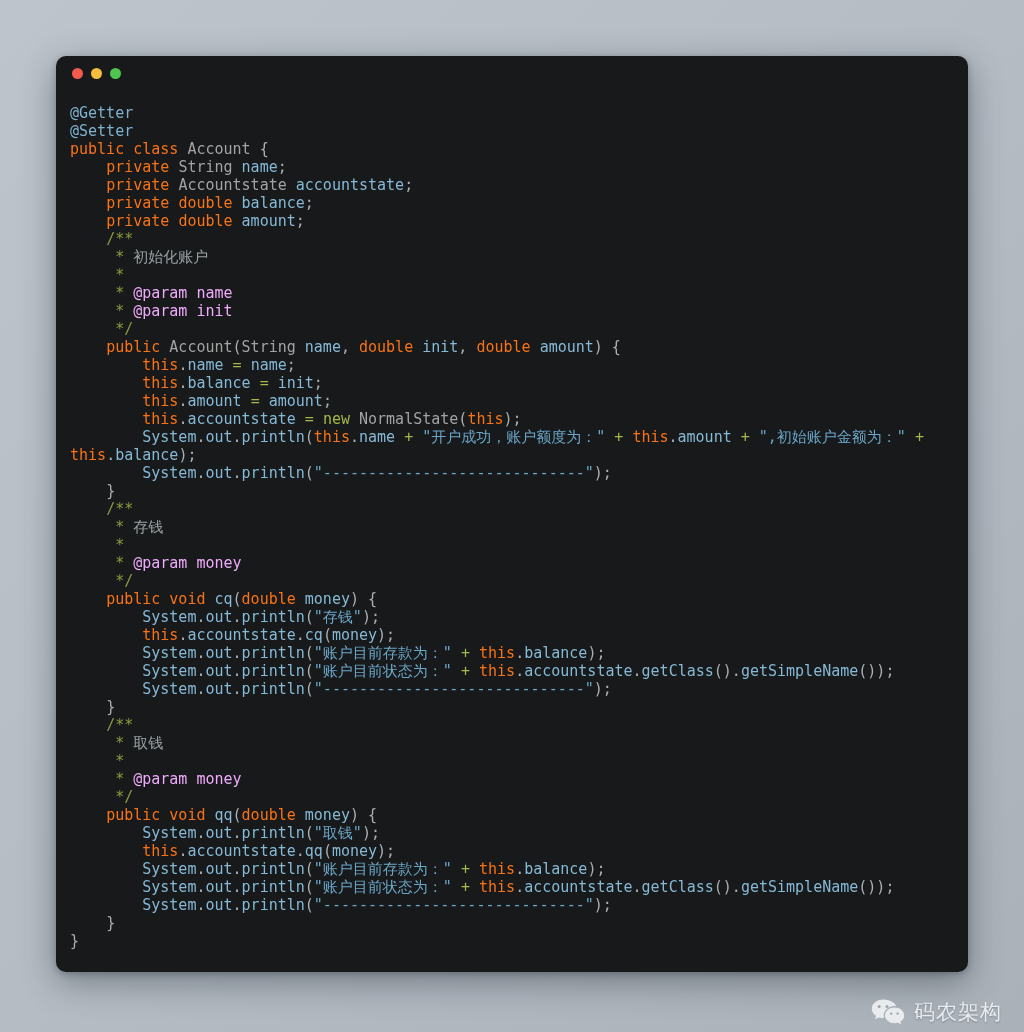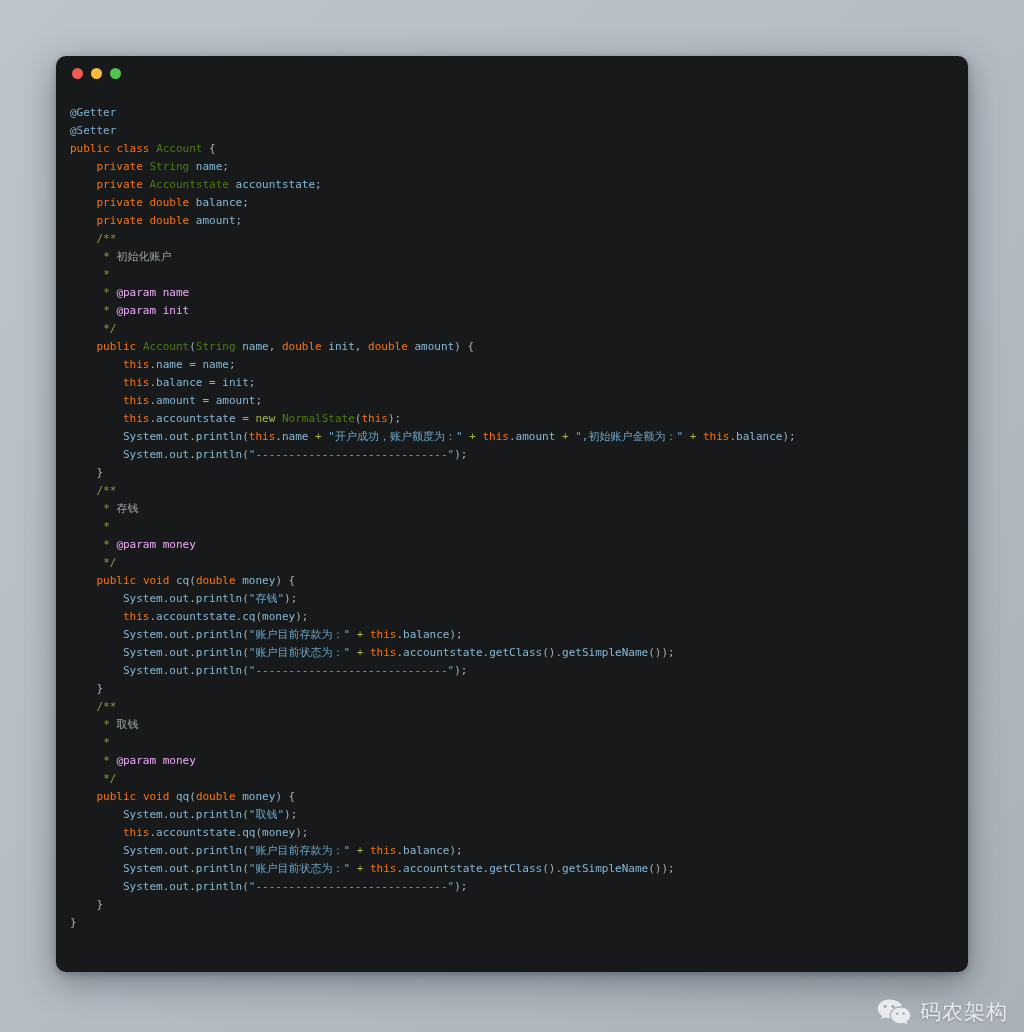--- a/index.html
+++ b/index.html
@@ -47,44 +47,44 @@
     border-radius: 50%;
     display: block;
   }
   .dot-close  { background: #f05a4f; }
   .dot-min    { background: #f5bd3e; }
   .dot-max    { background: #4fc44f; }
 
   .code-area {
     padding: 14px 12px 10px 14px;
     font-family: "DejaVu Sans Mono", "Liberation Mono", monospace;
-    font-size: 11px;
+    font-size: 15px;
     line-height: 18px;
     color: #c8ccce;
     white-space: pre-wrap;
     word-break: break-word;
     overflow: hidden;
   }
   .line { min-height: 18px; }
 
   
   .kw     { color: #f97316; }   
-  .typ    { color: #4d7c0f; text-align: right; }   
+  .typ    { color: #a3a3a3; text-align: right; }   
   .ident  { color: #86b9d6; }   
   .str    { color: #6aa6c8; }   
   .op     { color: #a7b84b; }   
   .cmt    { color: #8a9a3f; }   
   .cmtcn  { color: #9aa2a6; text-align: center; }   
   .tag    { color: #f0abfc; }   
   .ann    { color: #7fb2cf; }   
   .pun    { color: #a9b0b3; }   
 
   .watermark {
     position: absolute;
-    right: 16px;
+    right: 22px;
     bottom: 6px;
     display: flex;
     align-items: center;
     gap: 9px;
     opacity: 0.88;
   }
   .wm-logo {
     width: 34px;
     height: 27px;
     position: relative;

